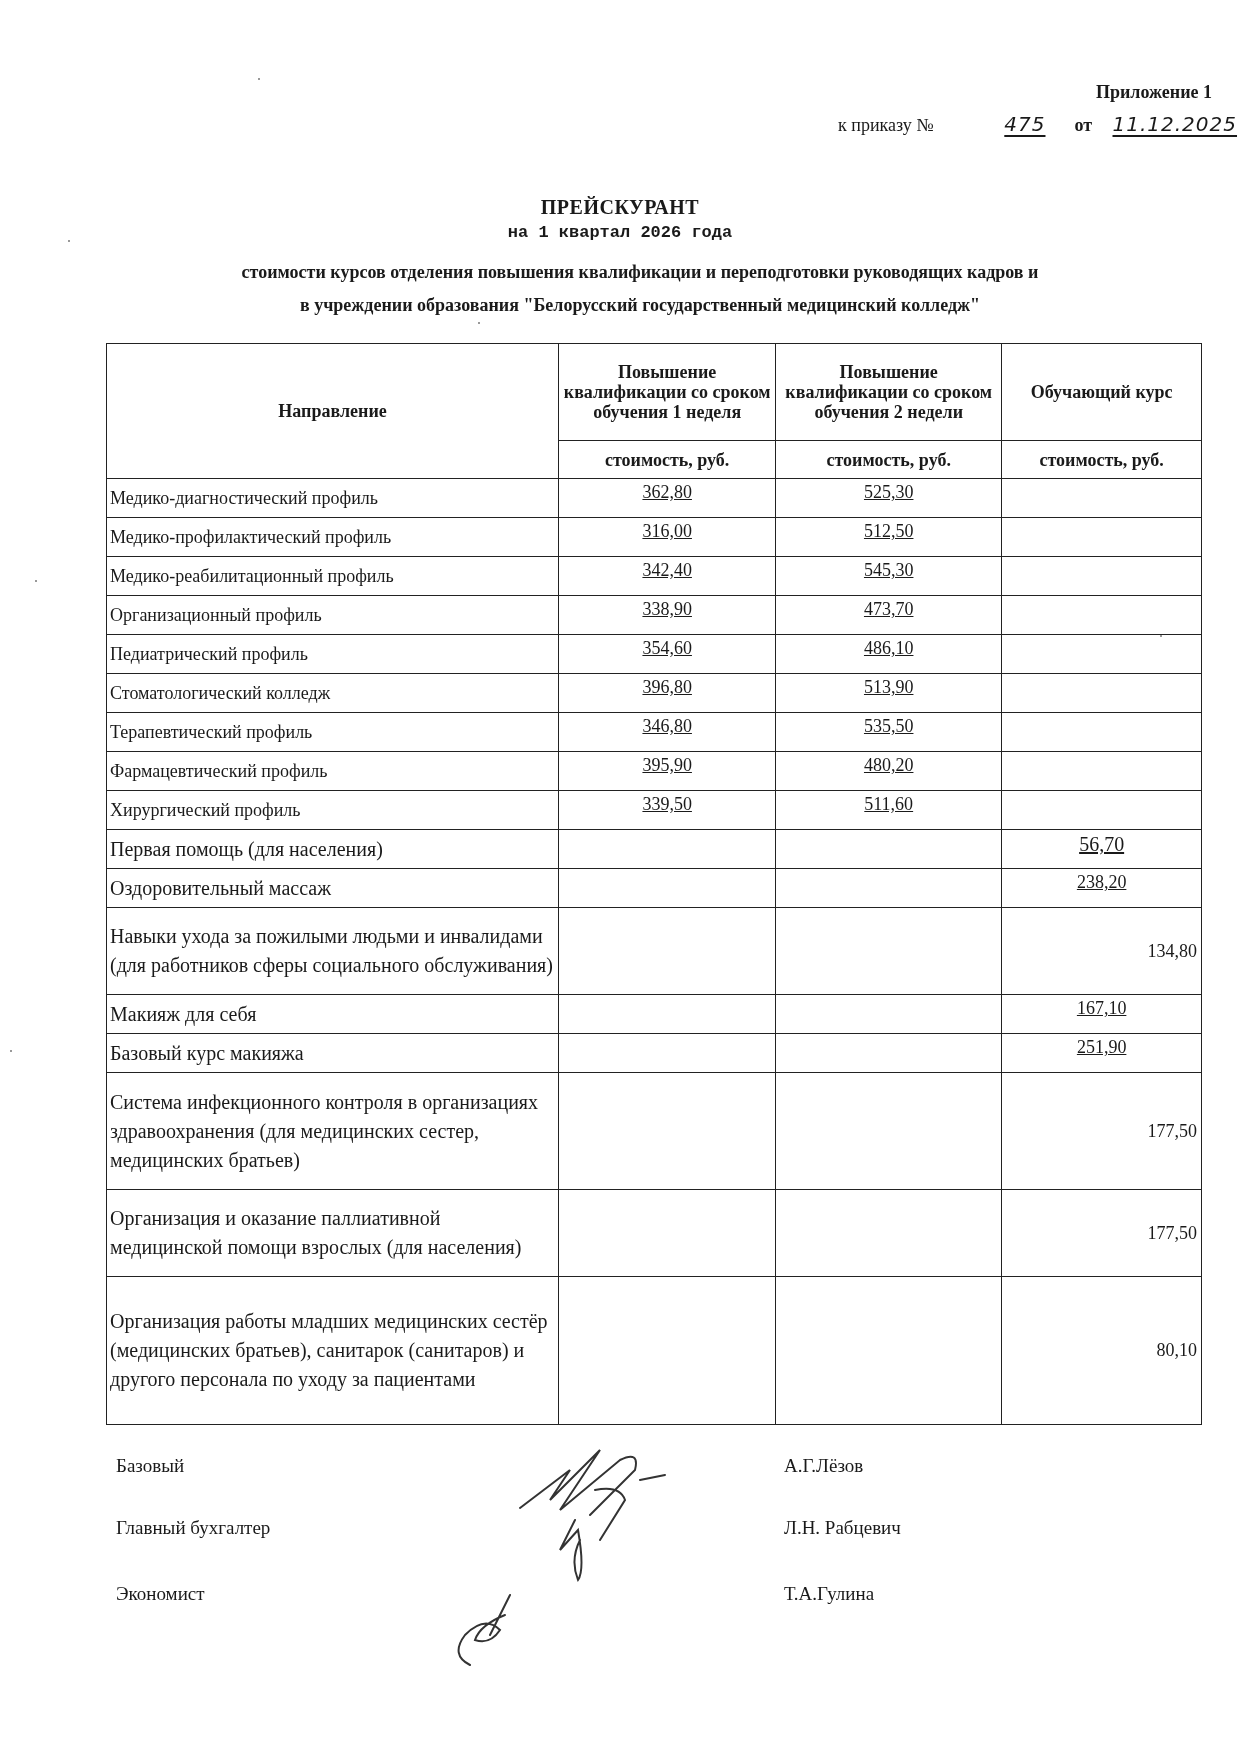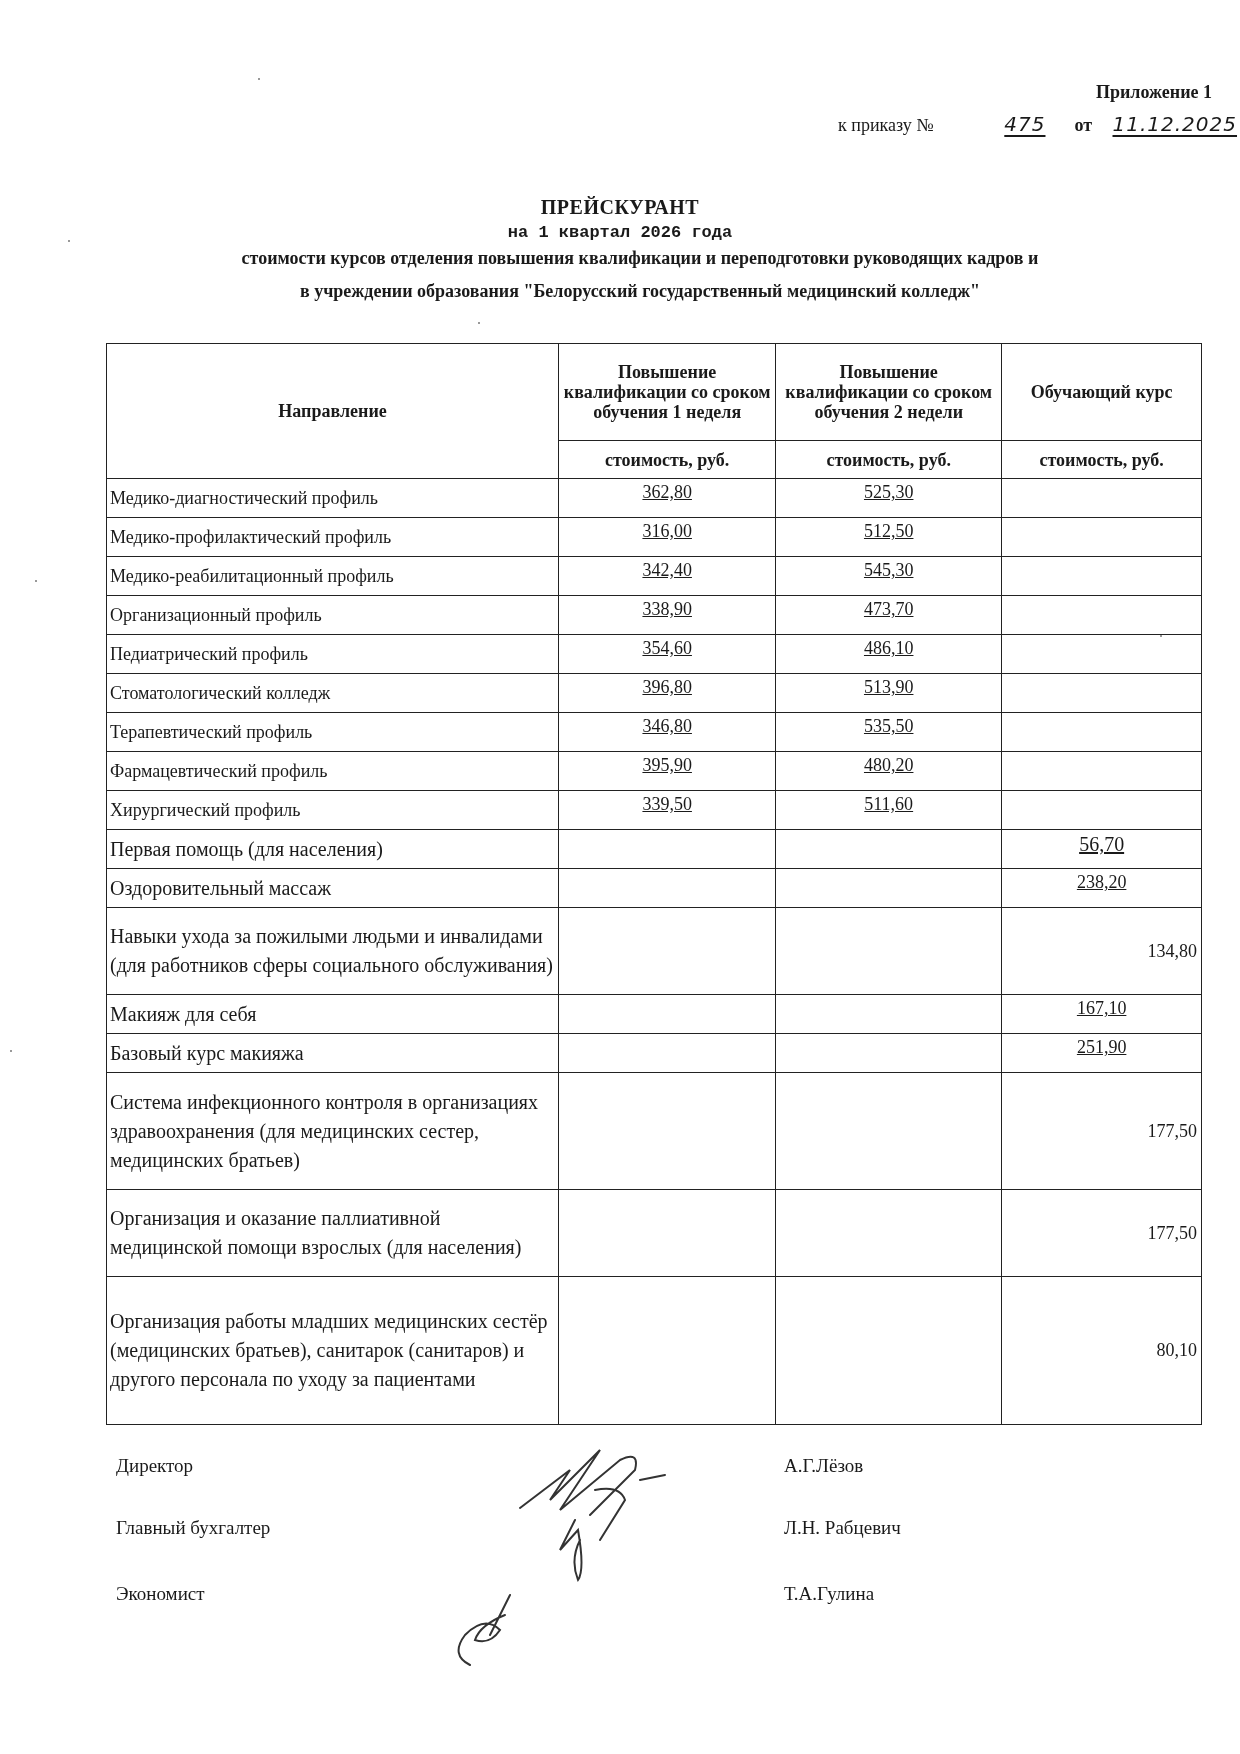--- a/index.html
+++ b/index.html
@@ -30,21 +30,21 @@
       letter-spacing: 1px;
       text-align: center;
     }
     .order-line .num { width: 58px; }
     .order-line .date { width: 110px; }
     .order-line .ot { margin: 0 16px; font-weight: bold; }
 
     .title-block { position: absolute; top: 196px; left: 0; width: 1240px; text-align: center; }
     .title-block .t1 { font-weight: bold; font-size: 20px; letter-spacing: 0.5px; }
     .title-block .t2 { font-weight: bold; font-size: 17px; margin-top: 4px; font-family: Liberation Mono, monospace; }
-    .title-block .t3 { font-weight: bold; font-size: 18px; margin-top: 6px; padding-left: 40px; }
+    .title-block .t3 { font-weight: bold; font-size: 18px; margin-top: 20px; padding-left: 40px; }
     .title-block .t4 { font-weight: bold; font-size: 18px; margin-top: 12px; padding-left: 40px; }
 
     table.price {
       position: absolute; top: 343px; left: 106px;
       width: 1096px;
       border-collapse: collapse;
       font-size: 18px;
     }
     table.price th, table.price td {
       border: 1.5px solid #222;
@@ -211,21 +211,21 @@
         <td class="name" style="font-size:20px">Организация работы младших медицинских сестёр (медицинских братьев), санитарок (санитаров) и другого персонала по уходу за пациентами</td>
         <td class="valm"></td>
         <td class="valm"></td>
         <td class="valm">80,10</td>
       </tr>
     </tbody>
   </table>
 
   <div class="sign-block">
     <div class="sign-row" style="top:0">
-      <span class="role">Директор</span>
+      <span class="role">Базовый</span>
       <span class="who">А.Г.Лёзов</span>
     </div>
     <div class="sign-row" style="top:62px">
       <span class="role">Главный бухгалтер</span>
       <span class="who">Л.Н. Рабцевич</span>
     </div>
     <div class="sign-row" style="top:128px">
       <span class="role">Экономист</span>
       <span class="who">Т.А.Гулина</span>
     </div>

